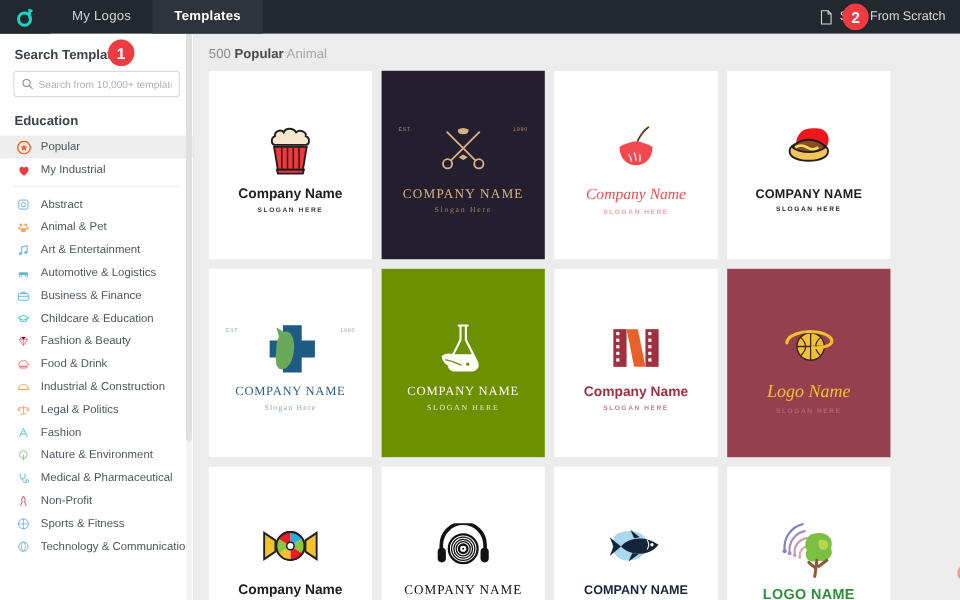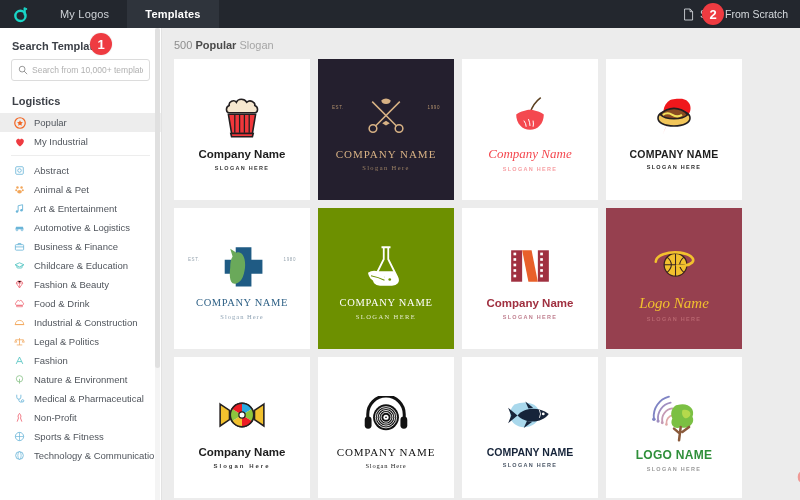--- a/index.html
+++ b/index.html
@@ -95,21 +95,21 @@
   
   .content { flex: 1; background: #ececec; overflow: hidden; position: relative; }
   .content-head { padding: 11px 0 8px 12px; font-size: 11px; color: #8d8d8d; }
   .content-head b { color: #4a4a4a; font-weight: bold; }
   .content-head .light { color: #a6a6a6; }
   .grid {
     display: grid; grid-template-columns: repeat(4, 136px);
     gap: 8px; padding: 0 0 0 12px;
   }
   .card {
-    width: 136px; height: 141px; background: #fff; position: relative;
+    width: 136px; height: 157px; background: #fff; position: relative;
     display: flex; flex-direction: column; align-items: center;
     justify-content: center; overflow: hidden;
   }
   .logo-art { height: 58px; display:flex; align-items:center; justify-content:center; margin-bottom: 2px;}
   .card-name { font-size: 11px; line-height: 1.1; text-align: center; }
   .card-slogan { font-size: 5.5px; letter-spacing: 1.3px; margin-top: 4px; text-align: center; }
   .est-row { position:absolute; top:52px; left:0; right:0; display:flex; justify-content:space-between; padding:0 14px; font-size:4.5px; letter-spacing:.6px;}
 
   
   .watermark {
@@ -167,21 +167,21 @@
         <div class="search-box">
           <span>
             <svg viewBox="0 0 16 16" width="10" height="10" class="svgfit">
               <circle cx="6.6" cy="6.6" r="4.6" fill="none" stroke="#8c8c8c" stroke-width="1.4"></circle>
               <path d="M10.2 10.2 L14.2 14.2" stroke="#8c8c8c" stroke-width="1.4" stroke-linecap="round"></path>
             </svg>
           </span>
           <input class="search-input" type="text" placeholder="Search from 10,000+ templates..." style="">
         </div>
 
-        <div class="sb-subtitle">Logistics</div>
+        <div class="sb-subtitle">Education</div>
 
         <div class="cat-item pinned active">
           <span class="cat-icon">
             <svg viewBox="0 0 16 16" width="12" height="12" class="svgfit">
               <circle cx="8" cy="8" r="7" fill="none" stroke="#f26522" stroke-width="1.6"></circle>
               <path d="M8 4.2 l1.2 2.5 2.7.3 -2 1.9 .55 2.7 -2.45-1.35 -2.45 1.35 .55-2.7 -2-1.9 2.7-.3 Z" fill="#f26522"></path>
             </svg>
           </span>
           <span>Popular</span>
         </div>
@@ -365,21 +365,21 @@
 
       </div>
       <div class="sb-scroll-track"></div>
       <div class="sb-scroll-thumb"></div>
     </div>
 
     <div class="content">
       <div class="content-head">
         <span>500</span>
         <b>Popular</b>
-        <span class="light">Slogan</span>
+        <span class="light">Animal</span>
       </div>
 
       <div class="grid">
 
         <div class="card" style="background:#ffffff">
           <div class="logo-art">
             <svg viewBox="0 0 60 56" width="48" height="45">
               <path d="M14 22 C10 22 9 15 14 13 C13 8 20 5 23 9 C25 4 33 4 36 9 C40 5 47 9 46 13 C51 15 50 22 46 22 Z" fill="#f6e7cf" stroke="#231f20" stroke-width="2"></path>
               <path d="M13 24 L17 48 H43 L47 24 Z" fill="#f0373b" stroke="#231f20" stroke-width="2"></path>
               <path d="M21 25 V47 M27 25 V47 M33 25 V47 M39 25 V47" stroke="#231f20" stroke-width="1.6"></path>

